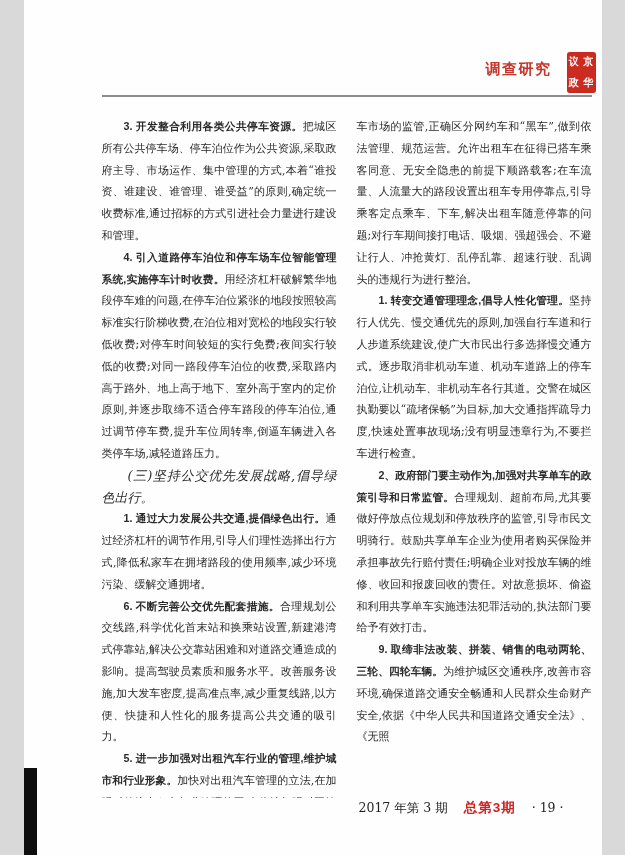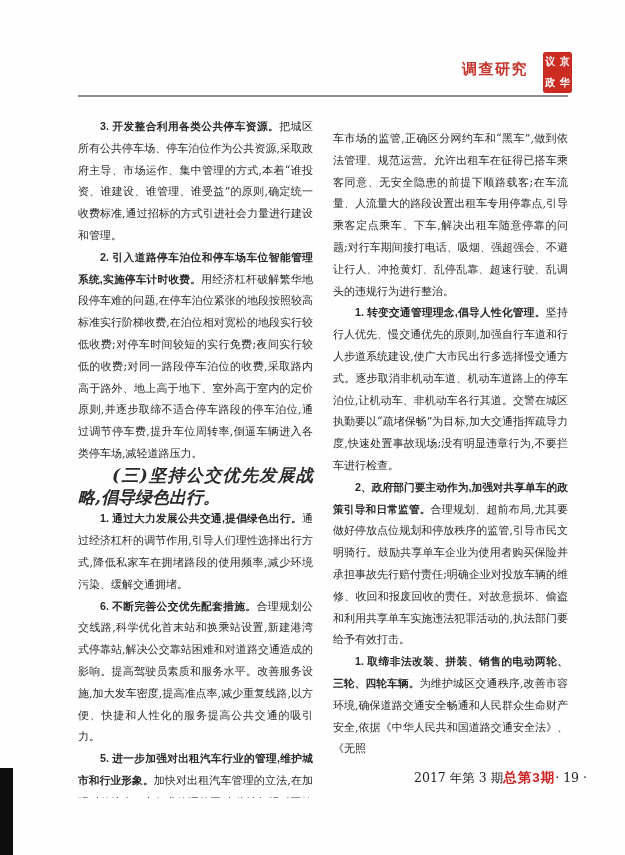--- a/index.html
+++ b/index.html
@@ -1,19 +1,19 @@
 <!DOCTYPE html>
 <html><head>
 <meta charset="utf-8">
 <style>
   html,body{margin:0;padding:0;}
   body{background:#d9d9d9;}
   .page{
     position:relative;
-    width:625px;height:855px;
+    width:578px;height:855px;
     margin:0 auto;
     background:#fefefe;
     overflow:hidden;
     font-family:"DejaVu Serif","Liberation Serif",serif;
     color:#2a2a2a;
   }
   
   .edge-bar{
     position:absolute;left:0;top:768px;width:13px;height:87px;
     background:#0e0e0e;
@@ -44,33 +44,33 @@
   .content{
     position:absolute;left:78px;top:116px;width:490px;height:682px;
     display:flex;gap:20px;overflow:hidden;
   }
   .col{
     width:235px;flex:0 0 235px;
     font-size:11px;line-height:21.8px;
     text-align:justify;text-justify:inter-character;
   }
   .col p{margin:0;text-indent:2em;}
-  .col p.cont{text-indent:0;margin-top:12px;}
+  .col p.cont{text-indent:0;}
   .col p.heading{
-    font-weight:bold;font-style:italic;font-size:17px;
+    font-weight:normal;font-style:italic;font-size:13px;
   }
   .lead{
     font-weight:bold;
     font-family:"Liberation Sans","DejaVu Sans",sans-serif;
     font-size:10.7px;
   }
   
   .footer{
-    position:absolute;top:769px;right:38px;
-    display:flex;align-items:baseline;
+    position:absolute;top:799px;right:38px;
+    display:flex;gap:16px;align-items:baseline;
     font-size:12.5px;color:#1f1f1f;
   }
   .footer .logo{
     font-family:"Liberation Sans","DejaVu Sans",sans-serif;
     font-weight:bold;font-size:13.5px;letter-spacing:1px;text-align:center;
   }
 </style>
 </head>
 <body>
 
@@ -85,31 +85,31 @@
       <span>京</span>
       <span>政</span>
       <span>华</span>
     </div>
 
   <div class="rule"></div>
 
   <div class="content">
     <div class="col" id="col-left">
         <p class=""><span class="lead">3. 开发整合利用各类公共停车资源。</span>把城区所有公共停车场、停车泊位作为公共资源,采取政府主导、市场运作、集中管理的方式,本着“谁投资、谁建设、谁管理、谁受益”的原则,确定统一收费标准,通过招标的方式引进社会力量进行建设和管理。</p>
-        <p class=""><span class="lead">2. 引入道路停车泊位和停车场车位智能管理系统,实施停车计时收费。</span>用经济杠杆破解繁华地段停车难的问题,在停车泊位紧张的地段按照较高标准实行阶梯收费,在泊位相对宽松的地段实行较低收费;对停车时间较短的实行免费;夜间实行较低的收费;对同一路段停车泊位的收费,采取路内高于路外、地上高于地下、室外高于室内的定价原则,并逐步取缔不适合停车路段的停车泊位,通过调节停车费,提升车位周转率,倒逼车辆进入各类停车场,减轻道路压力。</p>
+        <p class=""><span class="lead">4. 引入道路停车泊位和停车场车位智能管理系统,实施停车计时收费。</span>用经济杠杆破解繁华地段停车难的问题,在停车泊位紧张的地段按照较高标准实行阶梯收费,在泊位相对宽松的地段实行较低收费;对停车时间较短的实行免费;夜间实行较低的收费;对同一路段停车泊位的收费,采取路内高于路外、地上高于地下、室外高于室内的定价原则,并逐步取缔不适合停车路段的停车泊位,通过调节停车费,提升车位周转率,倒逼车辆进入各类停车场,减轻道路压力。</p>
         <p class="heading">(三)坚持公交优先发展战略,倡导绿色出行。</p>
         <p class=""><span class="lead">1. 通过大力发展公共交通,提倡绿色出行。</span>通过经济杠杆的调节作用,引导人们理性选择出行方式,降低私家车在拥堵路段的使用频率,减少环境污染、缓解交通拥堵。</p>
         <p class=""><span class="lead">6. 不断完善公交优先配套措施。</span>合理规划公交线路,科学优化首末站和换乘站设置,新建港湾式停靠站,解决公交靠站困难和对道路交通造成的影响。提高驾驶员素质和服务水平。改善服务设施,加大发车密度,提高准点率,减少重复线路,以方便、快捷和人性化的服务提高公共交通的吸引力。</p>
         <p class=""><span class="lead">5. 进一步加强对出租汽车行业的管理,维护城市和行业形象。</span>加快对出租汽车管理的立法,在加强对传统出租车行业管理的同时,依法加强对网约</p>
       </div>
     <div class="col" id="col-right">
         <p class="cont">车市场的监管,正确区分网约车和“黑车”,做到依法管理、规范运营。允许出租车在征得已搭车乘客同意、无安全隐患的前提下顺路载客;在车流量、人流量大的路段设置出租车专用停靠点,引导乘客定点乘车、下车,解决出租车随意停靠的问题;对行车期间接打电话、吸烟、强超强会、不避让行人、冲抢黄灯、乱停乱靠、超速行驶、乱调头的违规行为进行整治。</p>
         <p class=""><span class="lead">1. 转变交通管理理念,倡导人性化管理。</span>坚持行人优先、慢交通优先的原则,加强自行车道和行人步道系统建设,使广大市民出行多选择慢交通方式。逐步取消非机动车道、机动车道路上的停车泊位,让机动车、非机动车各行其道。交警在城区执勤要以“疏堵保畅”为目标,加大交通指挥疏导力度,快速处置事故现场;没有明显违章行为,不要拦车进行检查。</p>
         <p class=""><span class="lead">2、政府部门要主动作为,加强对共享单车的政策引导和日常监管。</span>合理规划、超前布局,尤其要做好停放点位规划和停放秩序的监管,引导市民文明骑行。鼓励共享单车企业为使用者购买保险并承担事故先行赔付责任;明确企业对投放车辆的维修、收回和报废回收的责任。对故意损坏、偷盗和利用共享单车实施违法犯罪活动的,执法部门要给予有效打击。</p>
-        <p class=""><span class="lead">1. 取缔非法改装、拼装、销售的电动两轮、三轮、四轮车辆。</span>为维护城区交通秩序,改善市容环境,确保道路交通安全畅通和人民群众生命财产安全,依据《中华人民共和国道路交通安全法》、《无照</p>
+        <p class=""><span class="lead">9. 取缔非法改装、拼装、销售的电动两轮、三轮、四轮车辆。</span>为维护城区交通秩序,改善市容环境,确保道路交通安全畅通和人民群众生命财产安全,依据《中华人民共和国道路交通安全法》、《无照</p>
       </div>
   </div>
 
   <div class="footer">
     <span>2017 年第 3 期</span>
     <span class="logo footer-accent" style="color: rgb(206, 35, 35);">总第3期</span>
     <span>· 19 ·</span>
   </div>
 
 </div>

